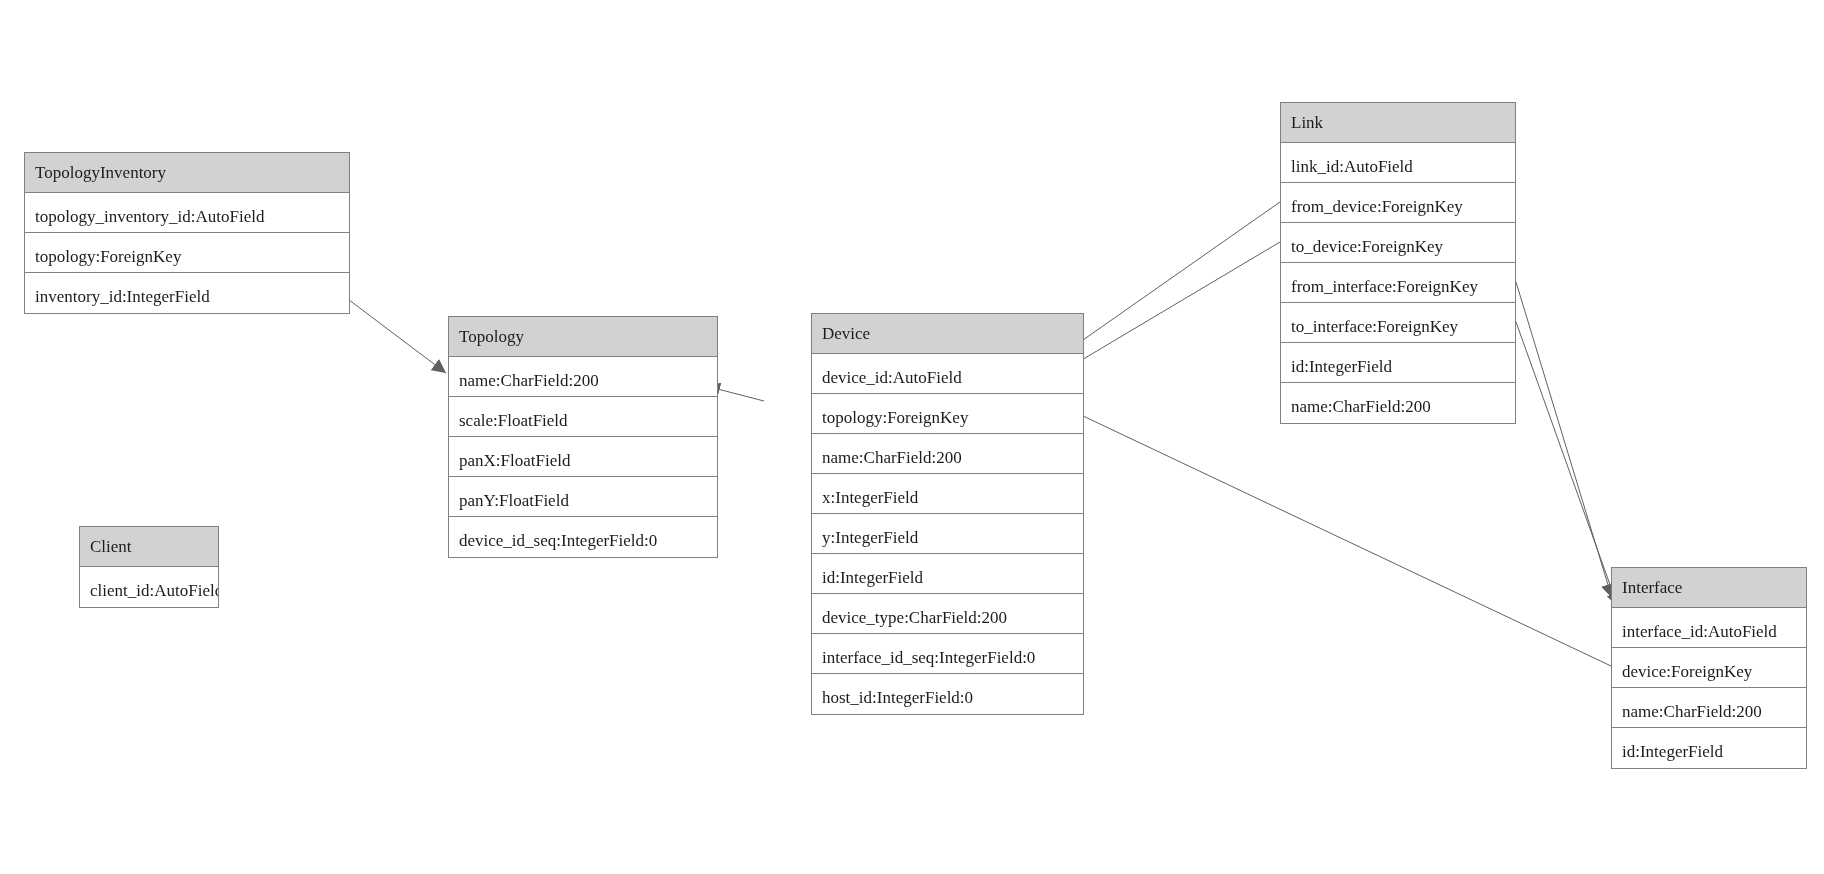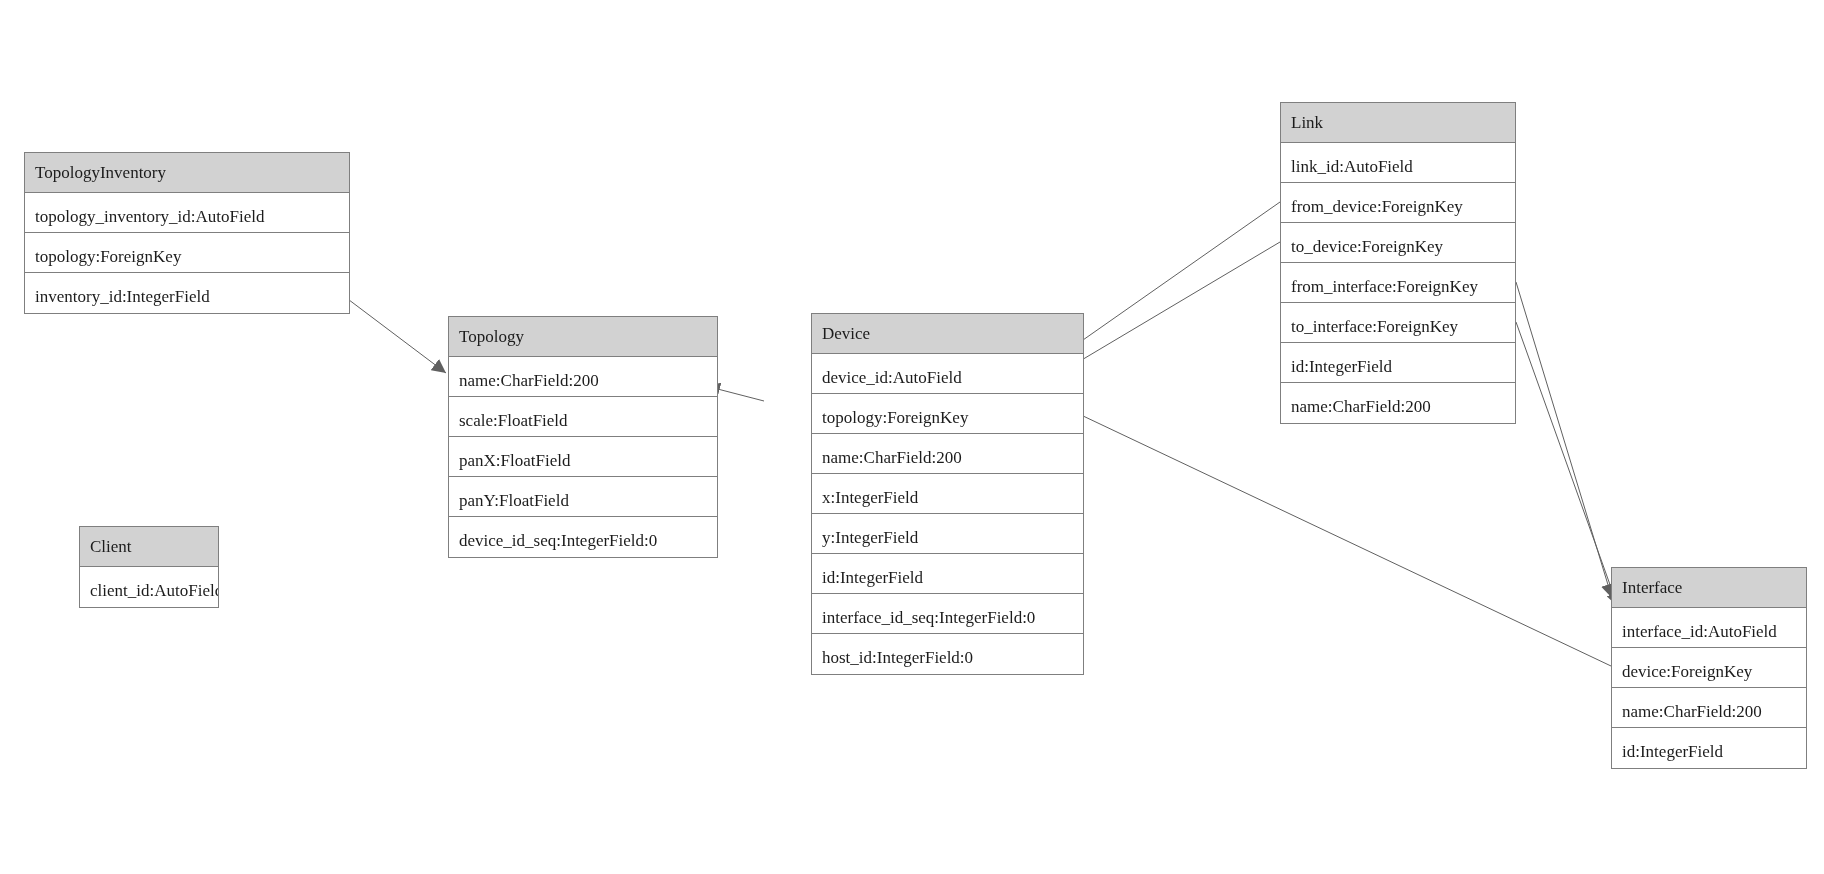--- a/index.html
+++ b/index.html
@@ -96,20 +96,21 @@
       <div class="trow">client_id:AutoField</div>
     </div>
     <div class="entity" style="left: 764px; top: 313px; width: 273px; margin-left: 47px;">
       <div class="thead">Device</div>
       <div class="trow">device_id:AutoField</div>
       <div class="trow">topology:ForeignKey</div>
       <div class="trow">name:CharField:200</div>
       <div class="trow">x:IntegerField</div>
       <div class="trow">y:IntegerField</div>
       <div class="trow">id:IntegerField</div>
+      <div class="trow">device_type:CharField:200</div>
       <div class="trow">interface_id_seq:IntegerField:0</div>
       <div class="trow">host_id:IntegerField:0</div>
     </div>
     <div class="entity" style="left: 1280px; top: 102px; width: 236px;">
       <div class="thead">Link</div>
       <div class="trow">link_id:AutoField</div>
       <div class="trow">from_device:ForeignKey</div>
       <div class="trow">to_device:ForeignKey</div>
       <div class="trow">from_interface:ForeignKey</div>
       <div class="trow">to_interface:ForeignKey</div>

